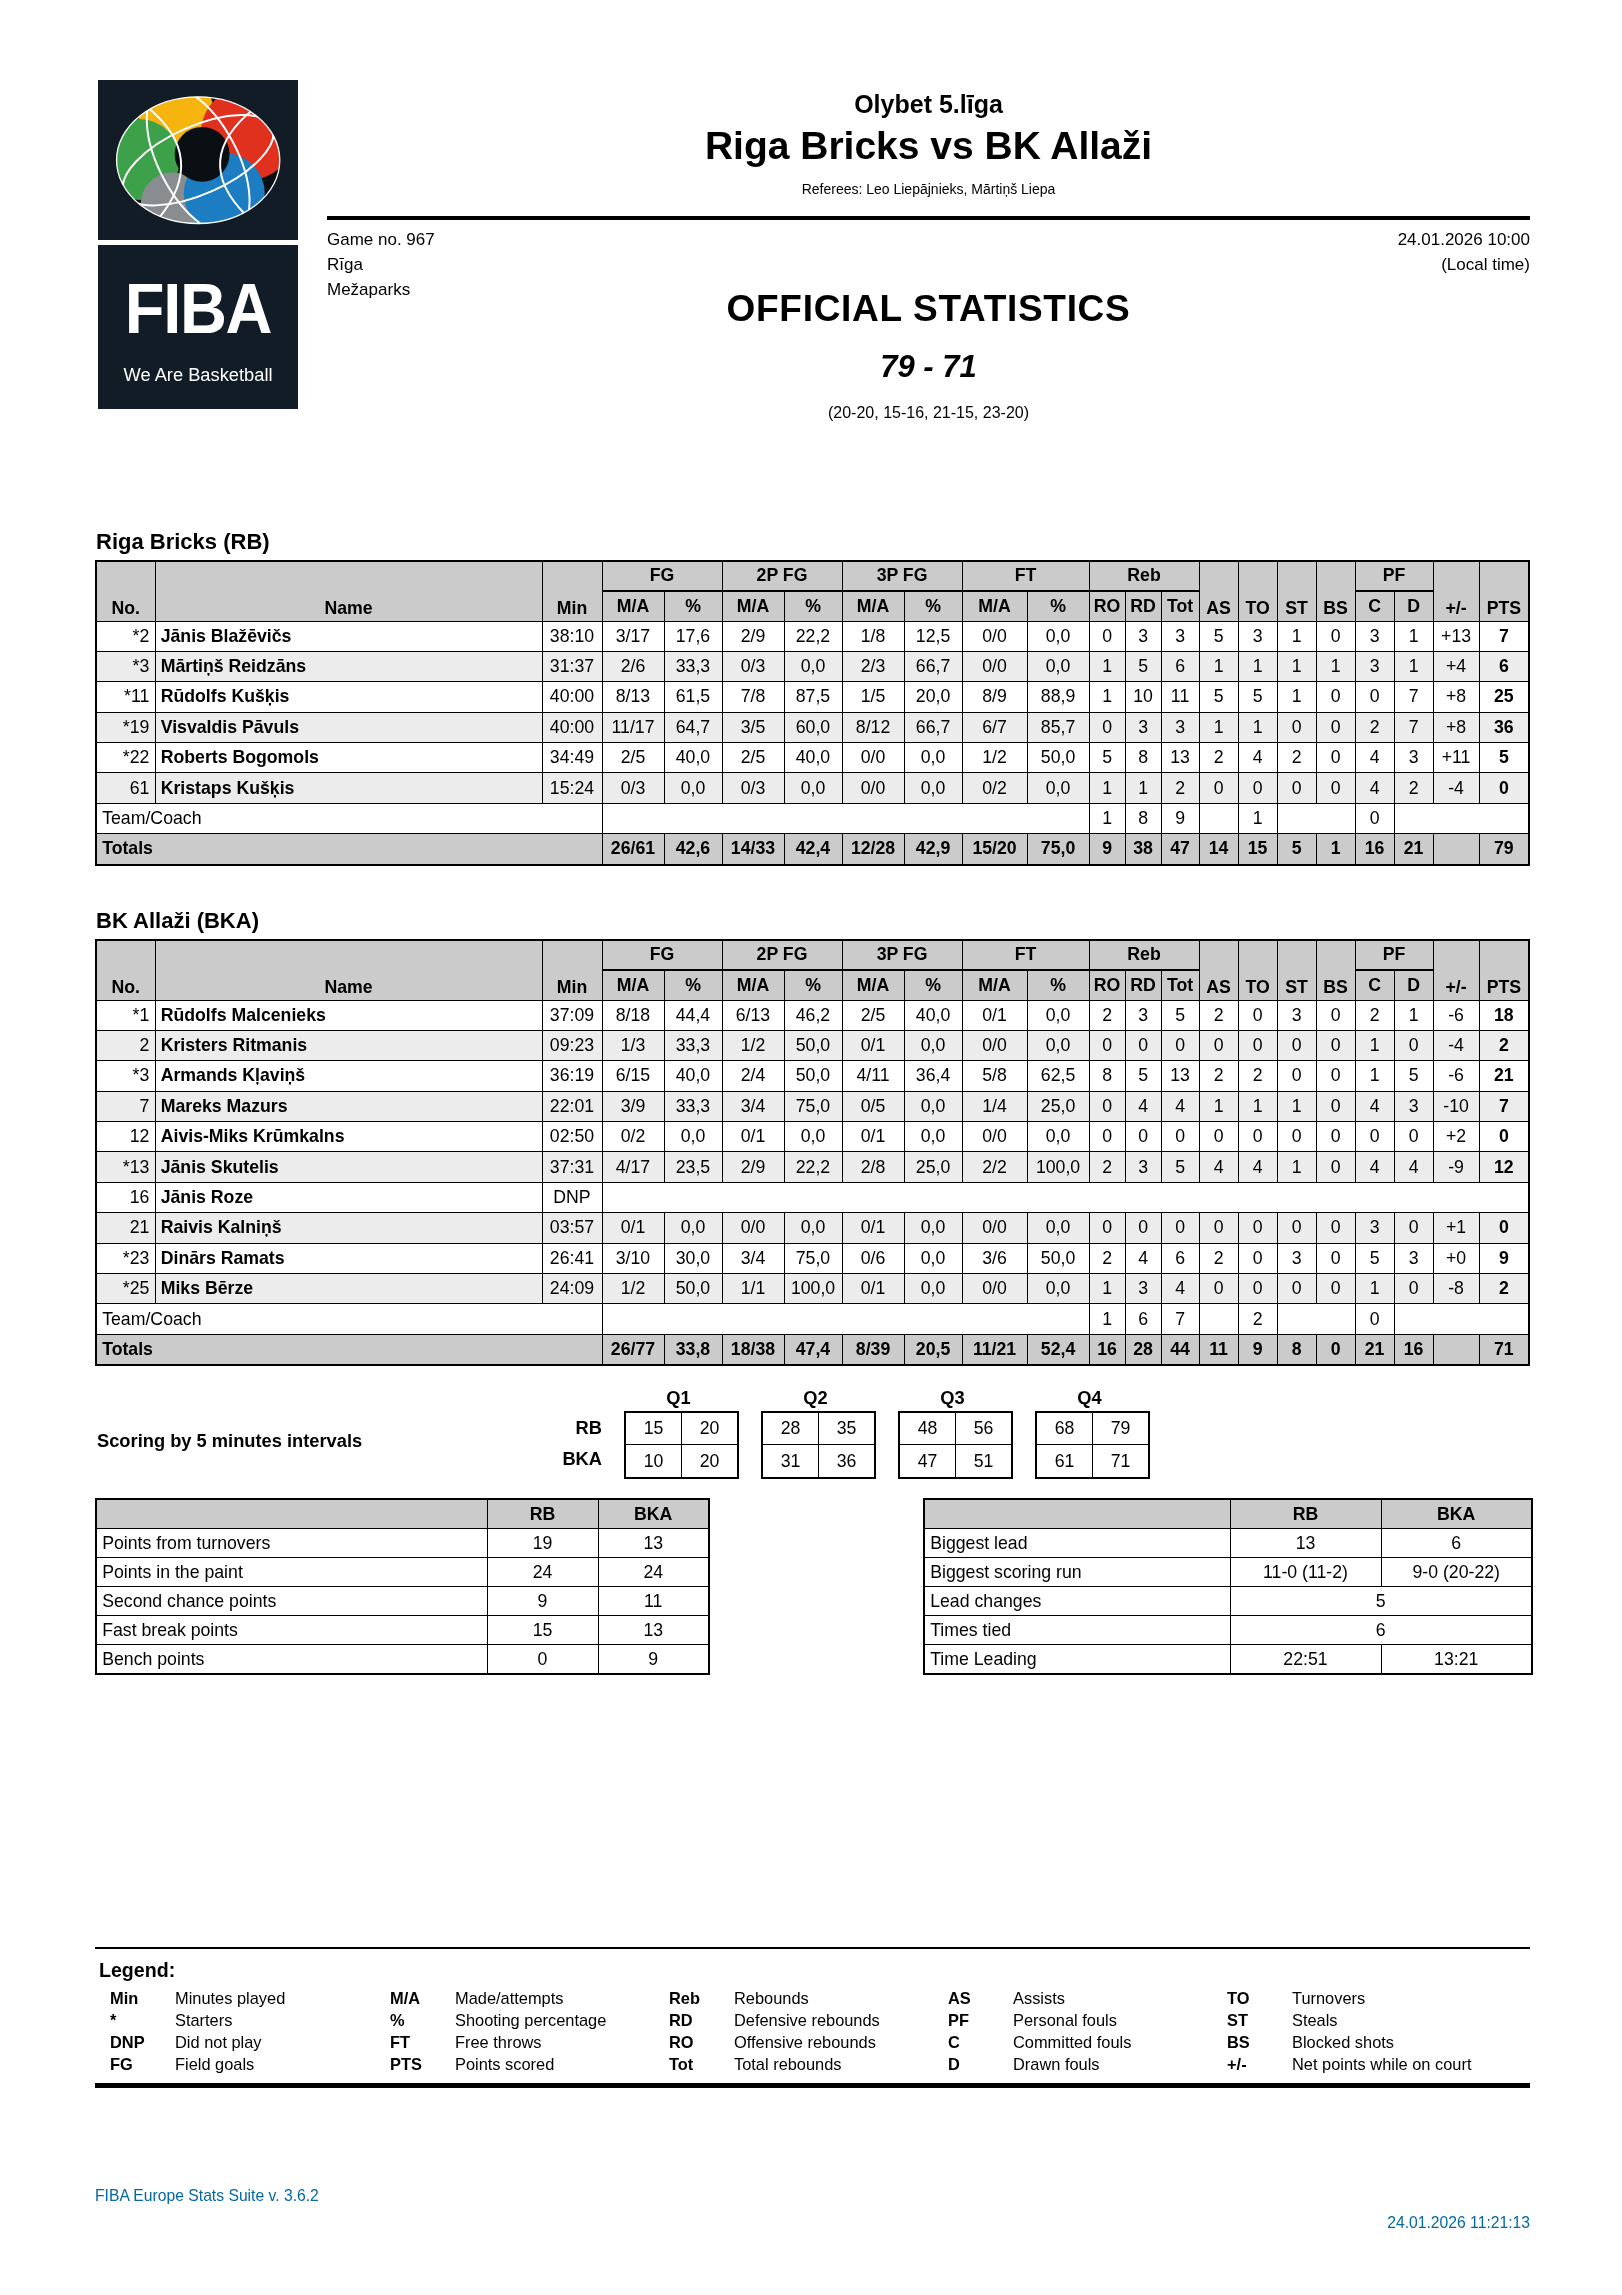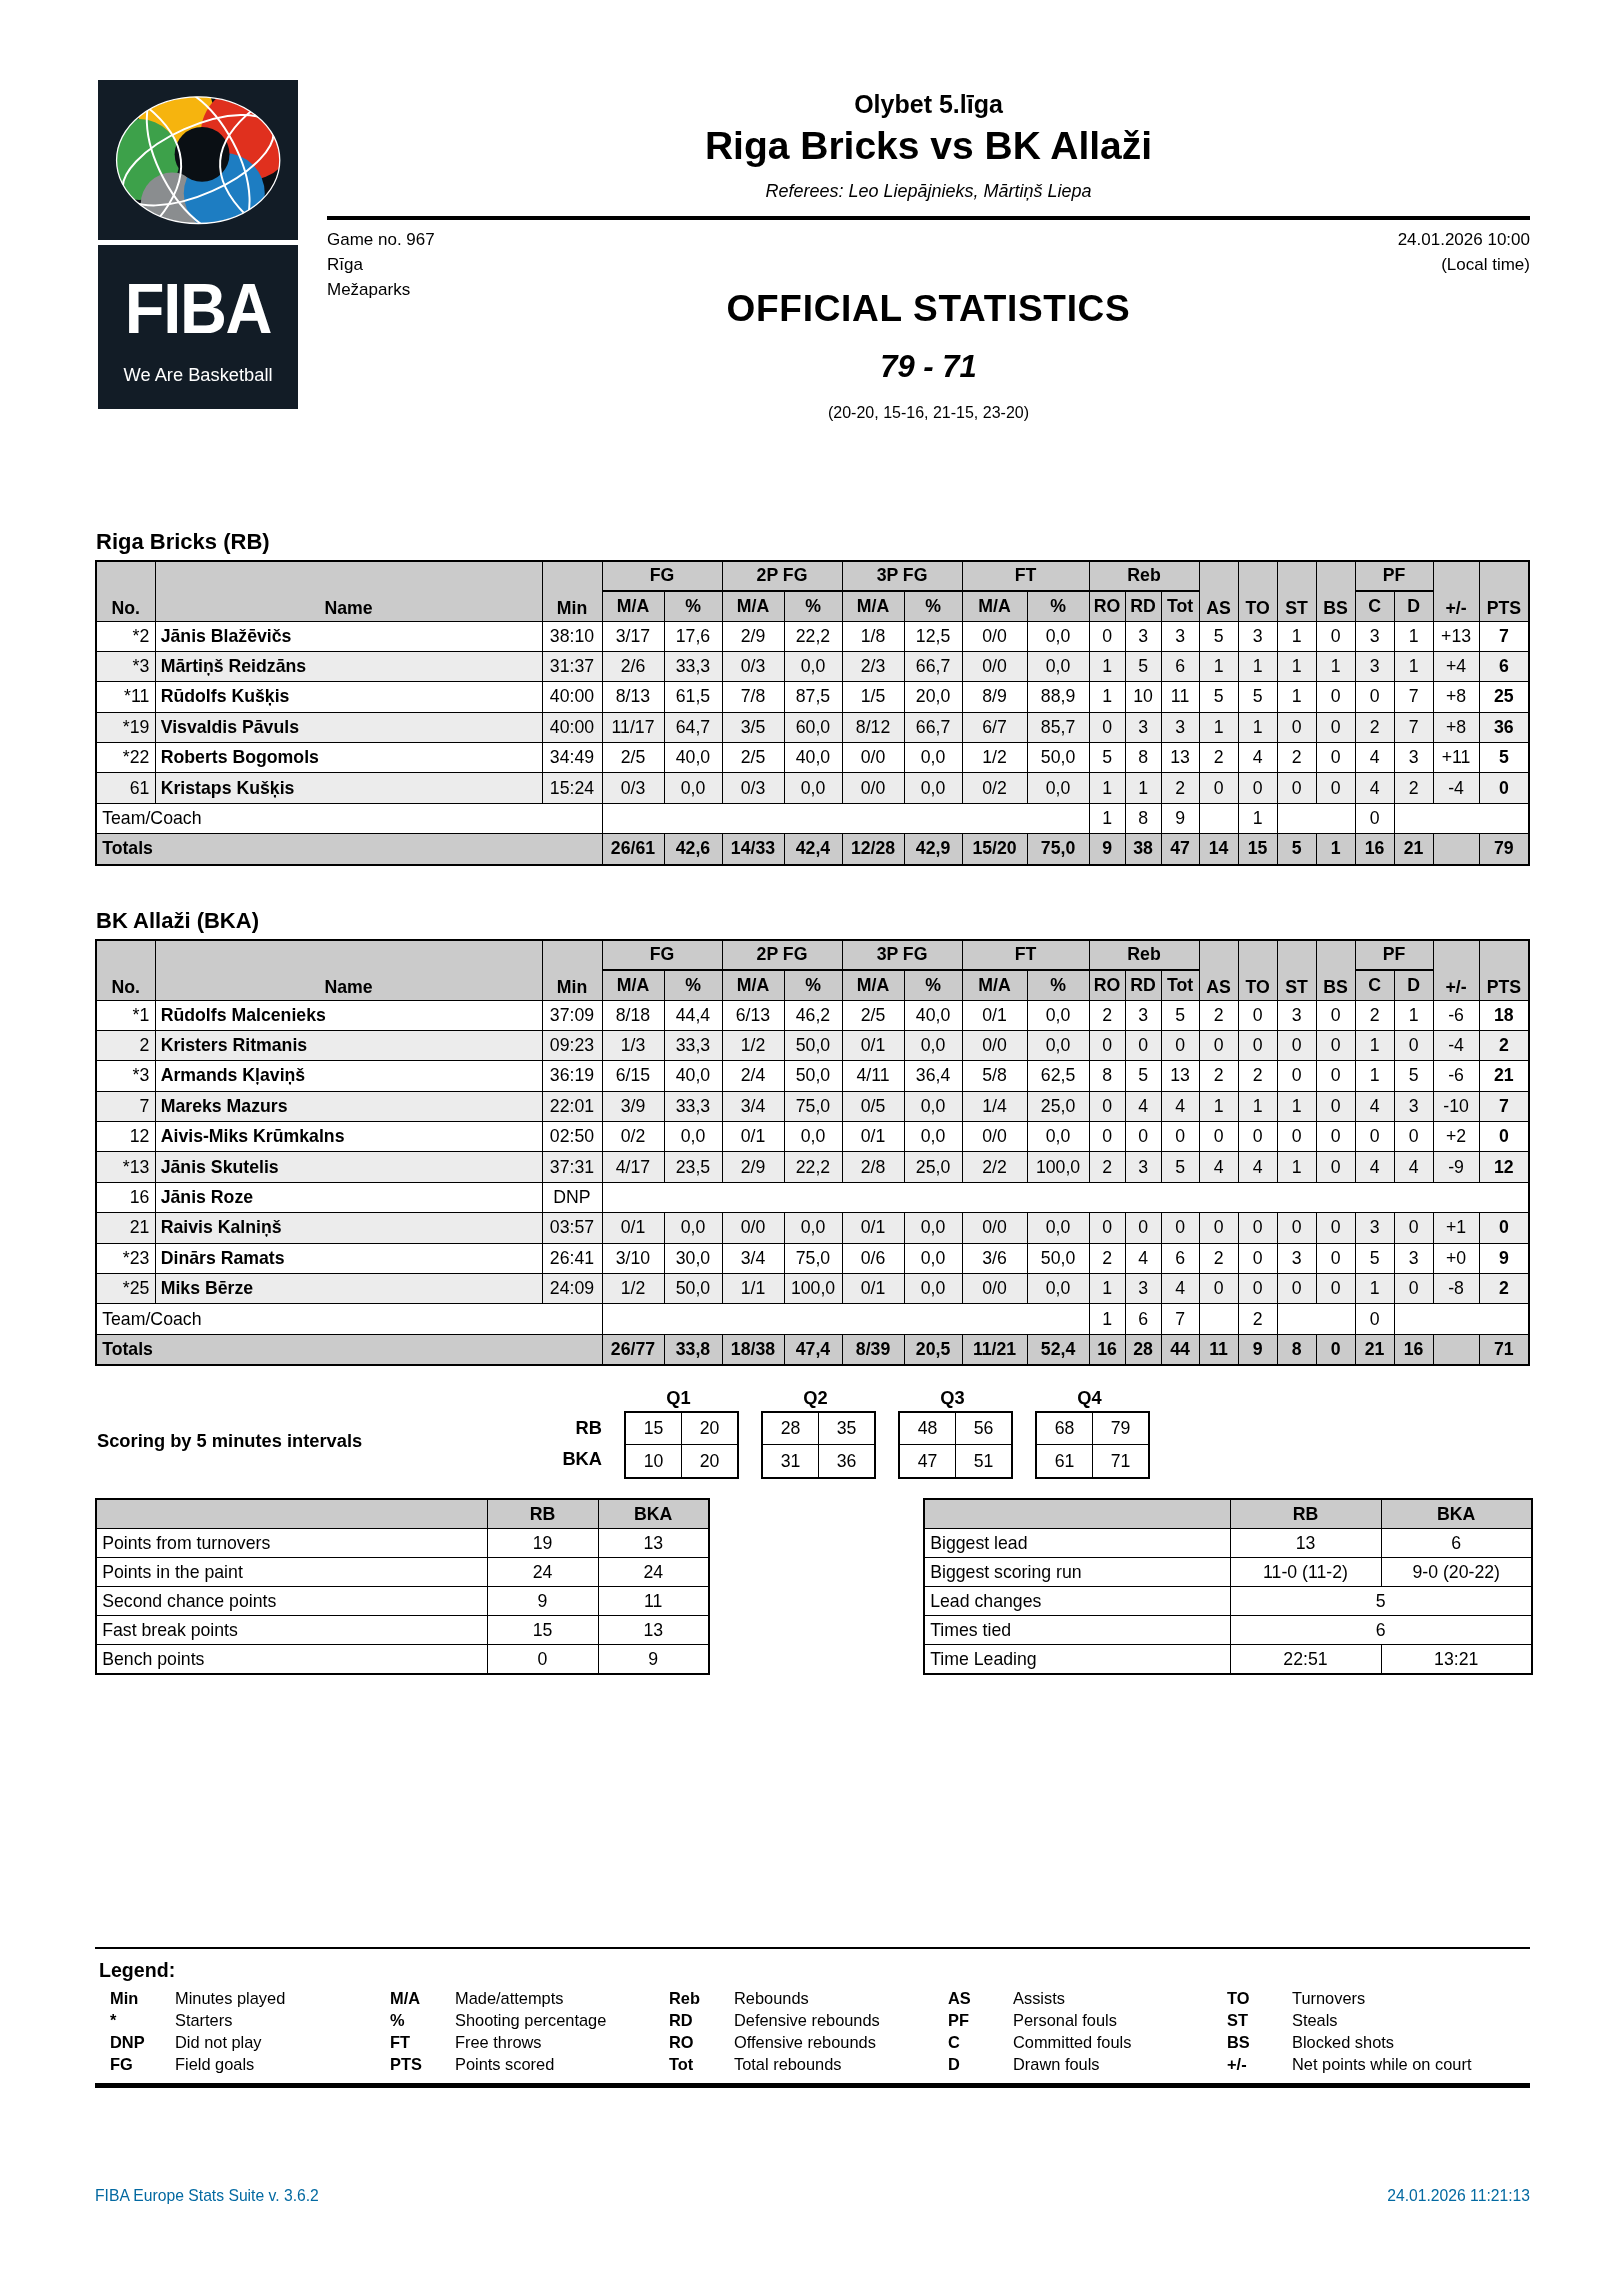--- a/index.html
+++ b/index.html
@@ -12,21 +12,21 @@
   .logo-globe{top:80px;height:160px;display:flex;align-items:center;justify-content:center;}
   .logo-fiba{top:245px;height:164px;text-align:center;}
   .fiba-word{margin-top:26px;font-size:65px;font-weight:bold;color:#fff;letter-spacing:-1.3px;
              transform:scaleY(1.08);}
   .fiba-slogan{margin-top:18.3px;font-size:18.3px;color:#fff;}
 
   
   .hdr-center{position:absolute;left:327px;width:1203px;text-align:center;}
   .league{top:90px;font-size:25px;font-weight:bold;}
   .match-title{top:124px;font-size:39px;font-weight:bold;}
-  .refs{top:181px;font-size:18px;font-style:italic;}
+  .refs{top:181px;font-size:14px;}
   .hrule{position:absolute;left:327px;width:1203px;height:3.9px;background:#000;top:216px;}
   .meta{position:absolute;font-size:17px;}
   .meta-right{text-align:right;left:327px;width:1203px;}
   .official{top:288px;font-size:37px;font-weight:bold;letter-spacing:0.7px;}
   .score{top:349px;font-size:31px;font-weight:bold;font-style:italic;}
   .qline{top:404px;font-size:16px;}
 
   
   .team-title{position:absolute;left:96px;font-size:22px;font-weight:bold;}
   .stat-table{position:absolute;left:95px;border-collapse:collapse;table-layout:fixed;
@@ -913,16 +913,16 @@
         </div>
       <div class="legend-row">
           <span class="legend-term">+/-</span>
           <span>Net points while on court</span>
         </div>
     </div>
   </div>
   <div class="legend-rule-bot"></div>
 
   <div class="footer" style="left:95px;">FIBA Europe Stats Suite v. 3.6.2</div>
-  <div class="footer" style="left:327px;width:1203px;text-align:right;">24.01.2026 11:21:13</div>
+  <div class="footer" style="left:327px;width:1203px;text-align:right;margin-top:27px;">24.01.2026 11:21:13</div>
 
 </div>
 
 
 </body></html>

